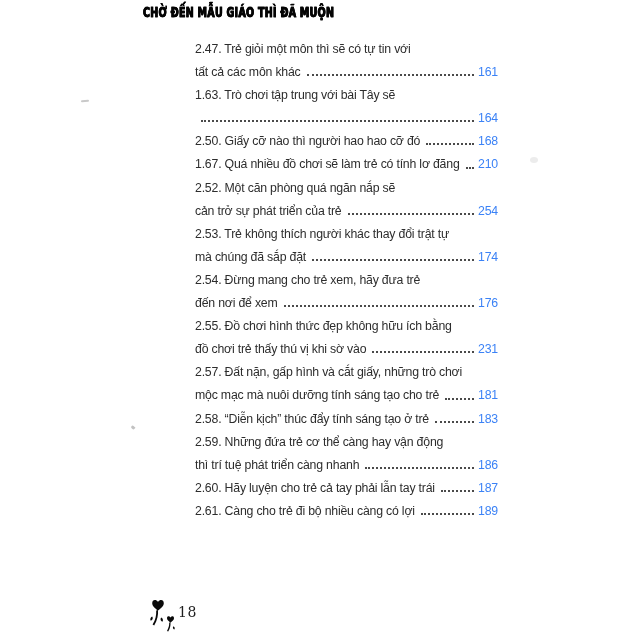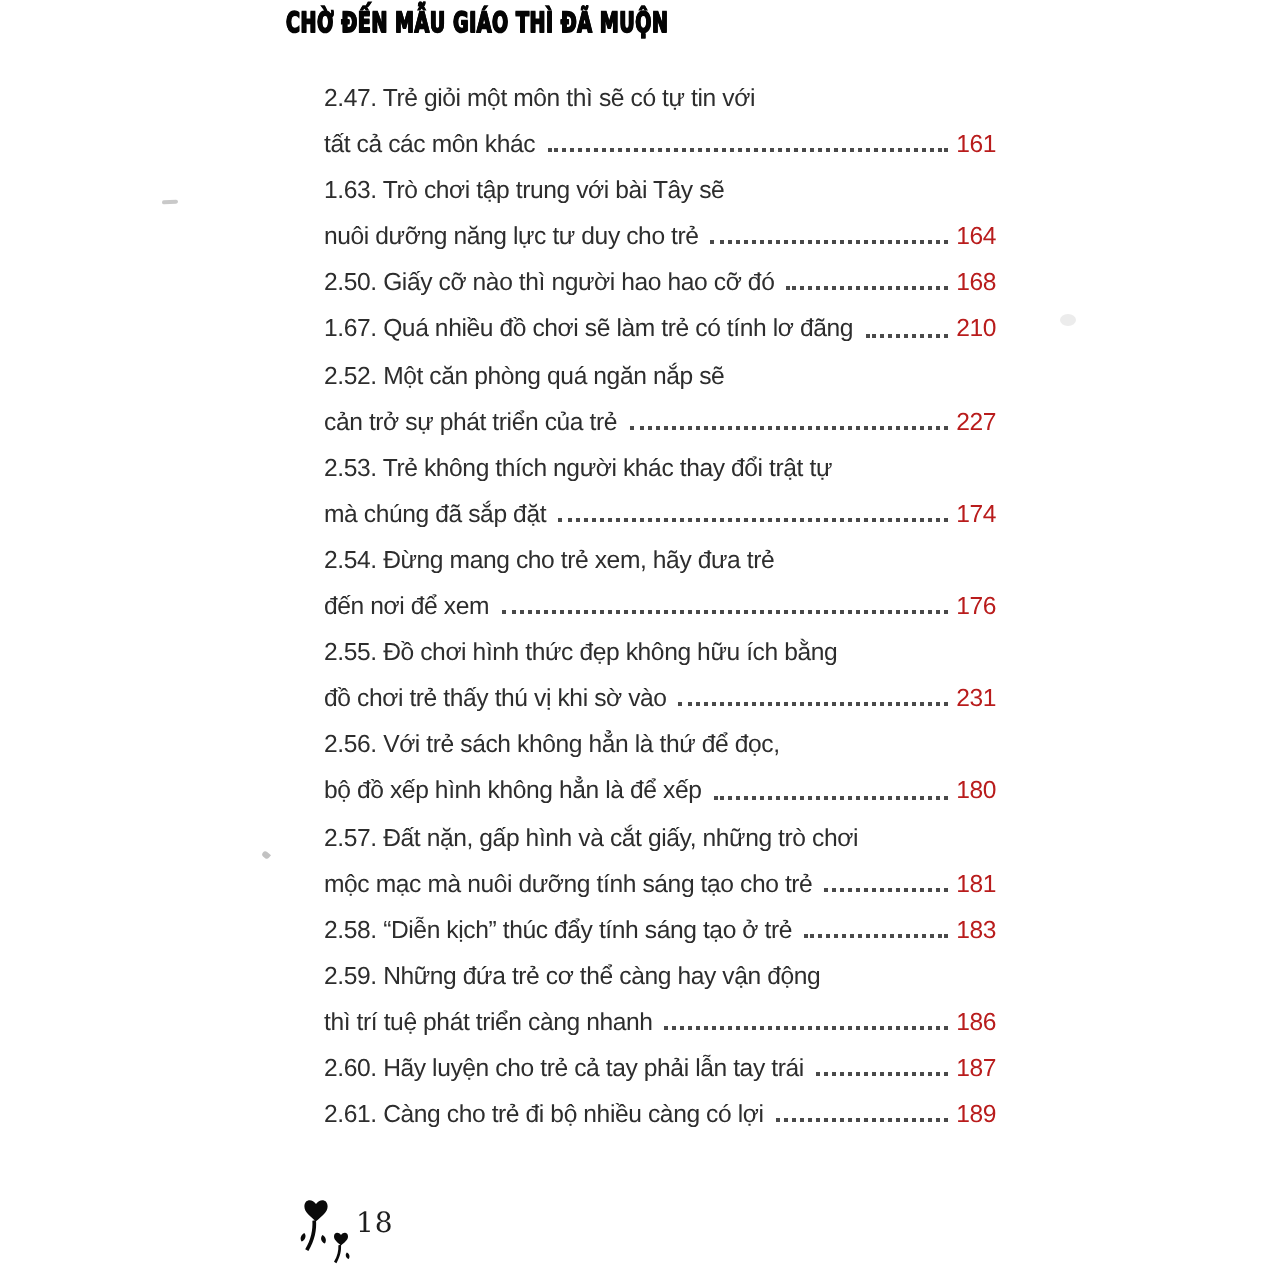--- a/index.html
+++ b/index.html
@@ -32,31 +32,32 @@
     letter-spacing:-0.2px;
     color:#2d2d2d;
   }
   .entry{display:block;}
   .line{
     display:flex;
     align-items:baseline;
     height:23.1px;
     line-height:23.1px;
     white-space:nowrap;
+    margin-left:33px;
   }
   .txt{flex:0 0 auto;}
   .leader{
     flex:1 1 auto;
     min-width:8px;
     border-bottom:2px dotted #4a4a4a;
     align-self:flex-end;
     margin:0 4px 8px 6px;
     height:0;
   }
-  .pagenum{flex:0 0 auto;color:#b91c1c;}
+  .pagenum{flex:0 0 auto;color:#3b82f6;}
   .footer-ornament{
     position:absolute;left:149px;top:599px;width:28px;height:34px;
   }
   .footer-pagenum{
     position:absolute;left:178px;top:604px;
     font-family:"DejaVu Serif", serif;
     font-size:14px;
     letter-spacing:0.5px;
     color:#1e1e1e;
   }
@@ -81,21 +82,20 @@
           <span class="txt">tất cả các môn khác</span>
           <span class="leader"></span>
           <span class="pagenum">161</span>
         </div>
       </div>
       <div class="entry">
         <div class="line">
           <span class="txt">1.63. Trò chơi tập trung với bài Tây sẽ</span>
         </div>
         <div class="line">
-          <span class="txt">nuôi dưỡng năng lực tư duy cho trẻ</span>
           <span class="leader"></span>
           <span class="pagenum">164</span>
         </div>
       </div>
       <div class="entry">
         <div class="line">
           <span class="txt">2.50. Giấy cỡ nào thì người hao hao cỡ đó</span>
           <span class="leader"></span>
           <span class="pagenum">168</span>
         </div>
@@ -107,21 +107,21 @@
           <span class="pagenum">210</span>
         </div>
       </div>
       <div class="entry">
         <div class="line">
           <span class="txt">2.52. Một căn phòng quá ngăn nắp sẽ</span>
         </div>
         <div class="line">
           <span class="txt">cản trở sự phát triển của trẻ</span>
           <span class="leader"></span>
-          <span class="pagenum">227</span>
+          <span class="pagenum">254</span>
         </div>
       </div>
       <div class="entry">
         <div class="line">
           <span class="txt">2.53. Trẻ không thích người khác thay đổi trật tự</span>
         </div>
         <div class="line">
           <span class="txt">mà chúng đã sắp đặt</span>
           <span class="leader"></span>
           <span class="pagenum">174</span>
@@ -138,30 +138,20 @@
         </div>
       </div>
       <div class="entry">
         <div class="line">
           <span class="txt">2.55. Đồ chơi hình thức đẹp không hữu ích bằng</span>
         </div>
         <div class="line">
           <span class="txt">đồ chơi trẻ thấy thú vị khi sờ vào</span>
           <span class="leader"></span>
           <span class="pagenum">231</span>
-        </div>
-      </div>
-      <div class="entry">
-        <div class="line">
-          <span class="txt">2.56. Với trẻ sách không hẳn là thứ để đọc,</span>
-        </div>
-        <div class="line">
-          <span class="txt">bộ đồ xếp hình không hẳn là để xếp</span>
-          <span class="leader"></span>
-          <span class="pagenum">180</span>
         </div>
       </div>
       <div class="entry">
         <div class="line">
           <span class="txt">2.57. Đất nặn, gấp hình và cắt giấy, những trò chơi</span>
         </div>
         <div class="line">
           <span class="txt">mộc mạc mà nuôi dưỡng tính sáng tạo cho trẻ</span>
           <span class="leader"></span>
           <span class="pagenum">181</span>

